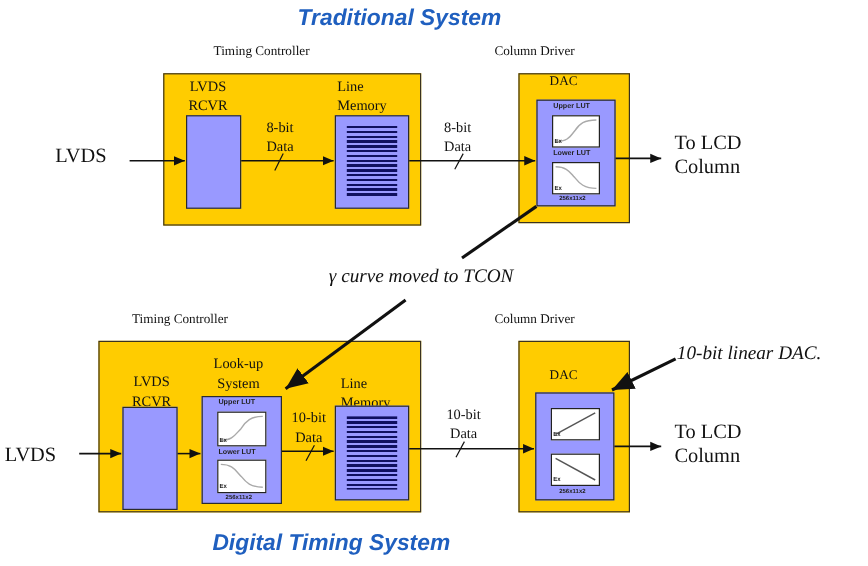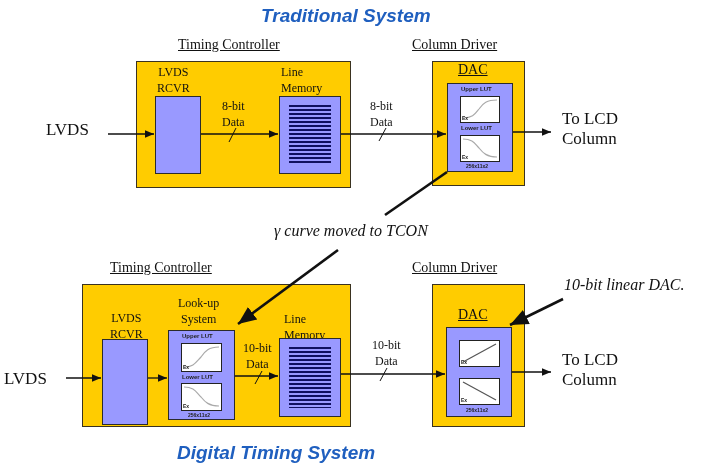--- a/index.html
+++ b/index.html
@@ -1,33 +1,33 @@
 <!DOCTYPE html>
 <html><head>
 <meta charset="utf-8">
 <style>
   html,body{margin:0;padding:0;background:#fff;}
   body{width:723px;height:472px;position:relative;overflow:hidden;font-family:"Liberation Serif","DejaVu Serif",serif;color:#111;}
   .abs{position:absolute;}
   .heading{font-family:"Liberation Sans","DejaVu Sans",sans-serif;font-weight:bold;font-style:italic;color:#1f5fbf;font-size:19px;white-space:nowrap;}
-  .block-title{font-size:14px;white-space:nowrap;text-decoration:underline;}
+  .block-title{font-size:11px;white-space:nowrap;}
   .yellow{background:#ffcc00;border:1.5px solid #3a3220;box-sizing:border-box;}
   .purple{background:#9999ff;border:1.5px solid #2b2b2b;box-sizing:border-box;}
   .sub{font-size:12px;line-height:16px;white-space:nowrap;}
   .io{font-size:17px;line-height:20px;white-space:nowrap;}
   .annot{font-style:italic;font-size:16px;white-space:nowrap;}
   .lutbox{background:#fff;border:1.5px solid #222;box-sizing:border-box;position:absolute;}
   .tiny{font-family:"Liberation Sans","DejaVu Sans",sans-serif;font-size:6px;font-weight:bold;white-space:nowrap;position:absolute;color:#222;}
   .mem-lines{position:absolute;left:9px;right:9px;top:8px;bottom:8px;background:repeating-linear-gradient(to bottom,#101060 0,#101060 2px,transparent 2px,transparent 4px);}
   svg.overlay{position:absolute;left:0;top:0;}
 </style>
 </head>
 <body>
 
-<div class="abs heading" style="left:248px;top:5px;margin-left:13px;">Traditional System</div>
+<div class="abs heading" style="left:248px;top:5px;">Traditional System</div>
 <div class="abs block-title" style="left:178px;top:37px;">Timing Controller</div>
 <div class="abs block-title" style="left:412px;top:37px;">Column Driver</div>
 
 <div class="abs yellow" style="left:136px;top:61px;width:215px;height:127px;"></div>
 <div class="abs sub" style="left:157px;top:64px;text-align:center;">
   <div>LVDS</div>
   <div>RCVR</div>
 </div>
 <div class="abs purple" style="left:155px;top:96px;width:46px;height:78px;"></div>
 
@@ -146,21 +146,21 @@
     <div class="tiny" style="left:1px;top:18px;font-size:5px;">Ex</div>
   </div>
   <div class="tiny" style="left:19px;top:79px;font-size:5px;">256x11x2</div>
 </div>
 
 <div class="abs io" style="left:562px;top:350px;">
   <div>To LCD</div>
   <div>Column</div>
 </div>
 
-<div class="abs annot" style="left:564px;top:276px;">10-bit linear DAC.</div>
+<div class="abs annot" style="left:564px;top:286px;">10-bit linear DAC.</div>
 
 <div class="abs heading" style="left:177px;top:442px;">Digital Timing System</div>
 
 <svg class="overlay" width="723" height="472">
   <defs>
     <marker id="ah" markerWidth="8" markerHeight="8" refX="7" refY="4" orient="auto">
       <path d="M0,1 L7,4 L0,7 Z" fill="#111"></path>
     </marker>
   </defs>
 

